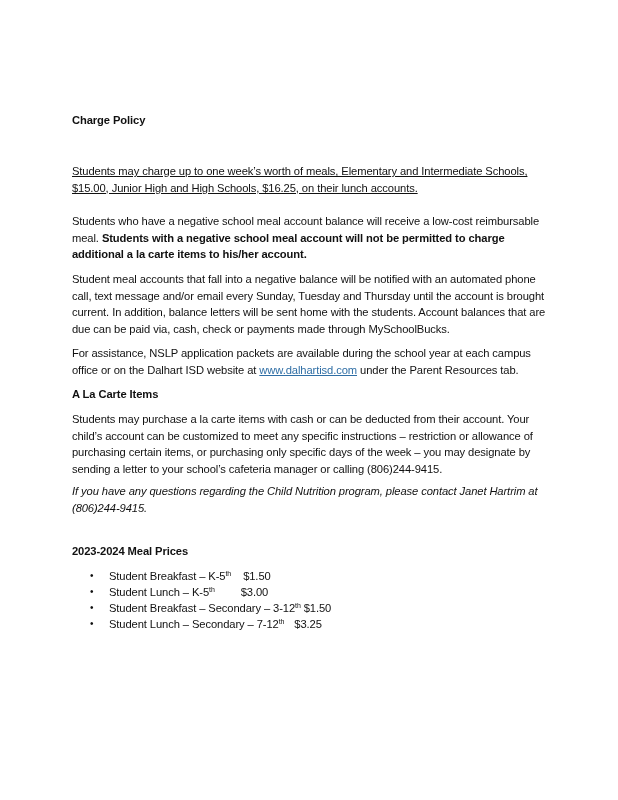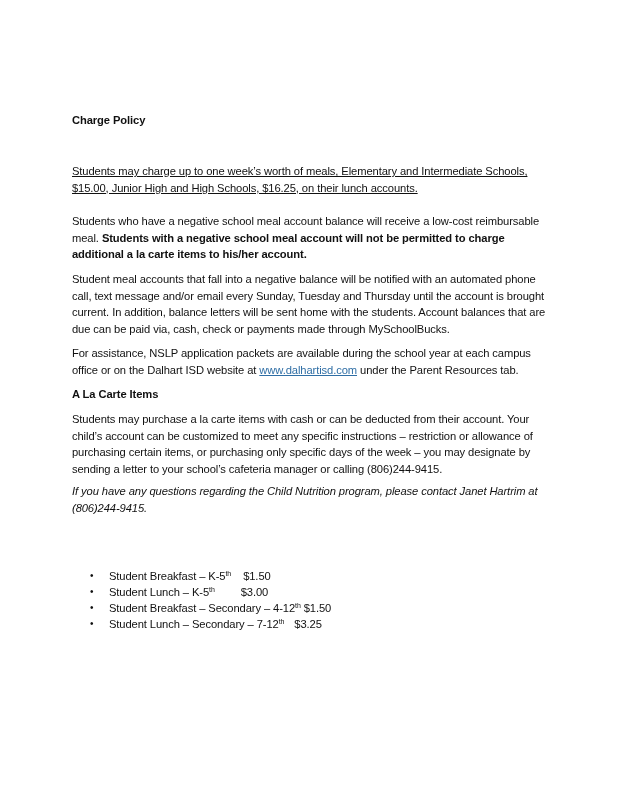--- a/index.html
+++ b/index.html
@@ -38,34 +38,35 @@
   <div class="block" style="top:345px;">
     <span>For assistance, NSLP application packets are available during the school year at each campus office or on the Dalhart ISD website at </span><a class="link">www.dalhartisd.com</a><span> under the Parent Resources tab.</span>
   </div>
 
   <div class="block heading" style="top:386px;">A La Carte Items</div>
 
   <div class="block" style="top:411px;">Students may purchase a la carte items with cash or can be deducted from their account. Your child’s account can be customized to meet any specific instructions – restriction or allowance of purchasing certain items, or purchasing only specific days of the week – you may designate by sending a letter to your school’s cafeteria manager or calling (806)244-9415.</div>
 
   <div class="block" style="top:483px;font-style:italic;">If you have any questions regarding the Child Nutrition program, please contact Janet Hartrim at (806)244-9415.</div>
 
+  <div class="block heading" style="top:543px;">2023-2024 Meal Prices</div>
 
   <div class="block" style="top:568px;">
     <ul class="prices">
       <li>
         <span class="bullet">•</span>
         <span>Student Breakfast – K-5</span><sup>th</sup><span class="gap1"></span><span>$1.50</span>
       </li>
       <li>
         <span class="bullet">•</span>
         <span>Student Lunch – K-5</span><sup>th</sup><span class="gap2"></span><span>$3.00</span>
       </li>
       <li>
         <span class="bullet">•</span>
-        <span>Student Breakfast – Secondary – 4-12</span><sup>th</sup><span class="gap3"></span><span>$1.50</span>
+        <span>Student Breakfast – Secondary – 3-12</span><sup>th</sup><span class="gap3"></span><span>$1.50</span>
       </li>
       <li>
         <span class="bullet">•</span>
         <span>Student Lunch – Secondary – 7-12</span><sup>th</sup><span class="gap4"></span><span>$3.25</span>
       </li>
     </ul>
   </div>
 
 </div>
 

